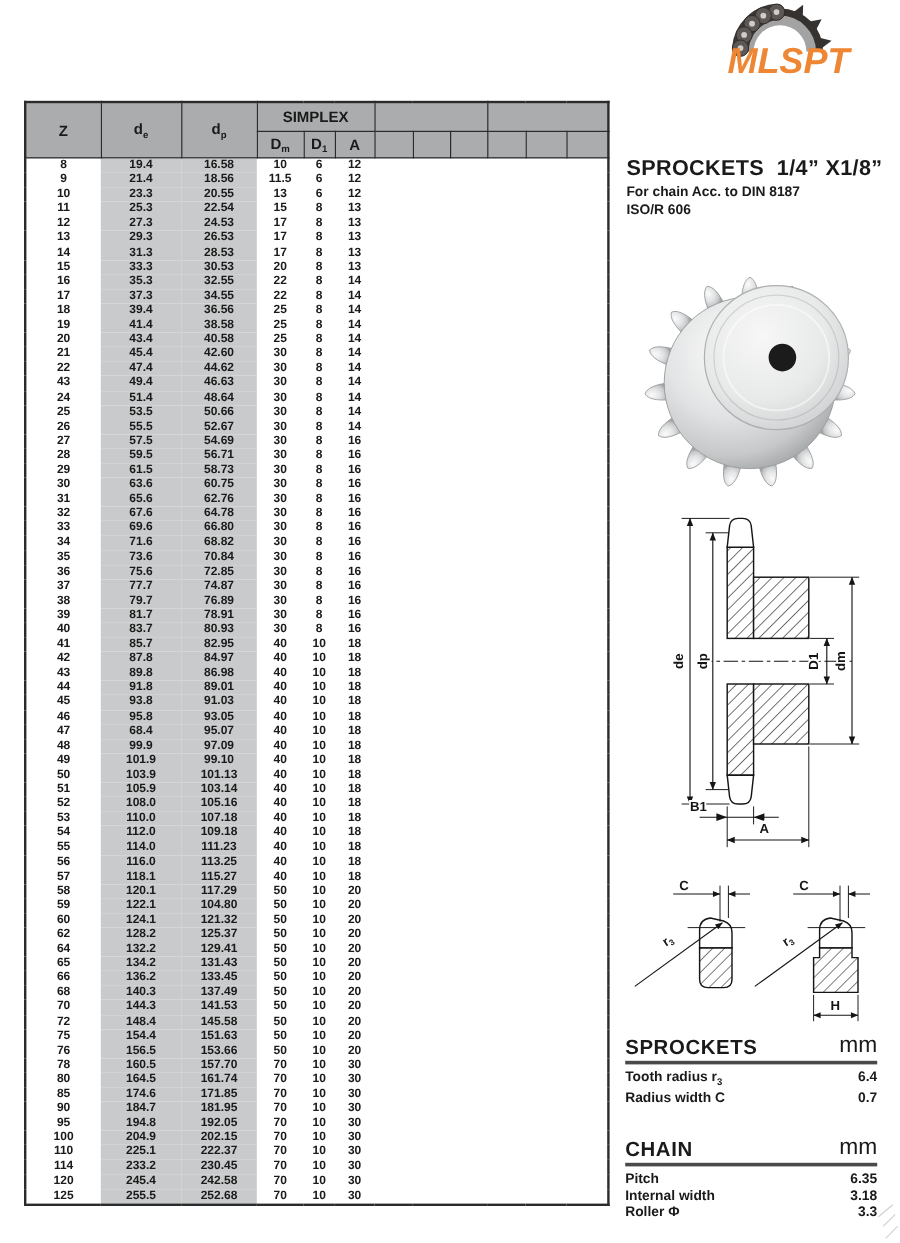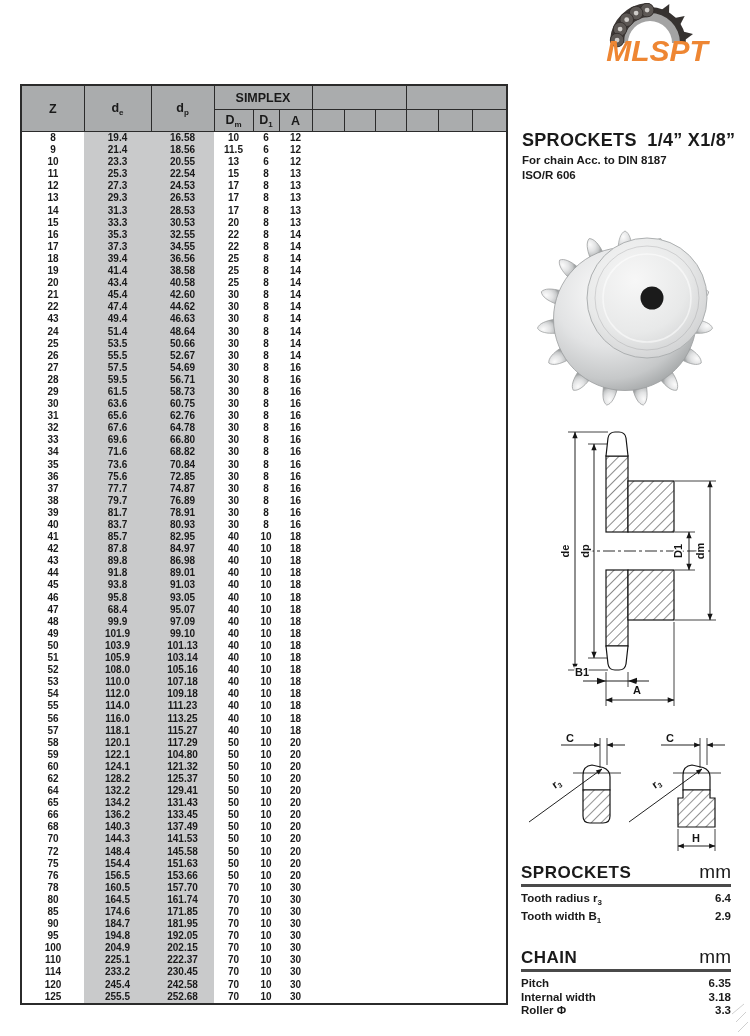--- a/index.html
+++ b/index.html
@@ -998,22 +998,22 @@
     <div class="spec-head">
       <span class="spec-title">SPROCKETS</span>
       <span class="spec-unit">mm</span>
     </div>
     <div class="spec-rows">
       <div class="spec-row">
         <span><span>Tooth radius r</span><sub>3</sub></span>
         <span>6.4</span>
       </div>
       <div class="spec-row">
-        <span><span>Tooth width B</span><sub>1</sub></span>
-        <span>2.9</span>
+        <span><span>Radius width C</span><sub></sub></span>
+        <span>0.7</span>
       </div>
     </div>
   </div>
 
   <div class="spec spec-chain">
     <div class="spec-head">
       <span class="spec-title">CHAIN</span>
       <span class="spec-unit">mm</span>
     </div>
     <div class="spec-rows">

